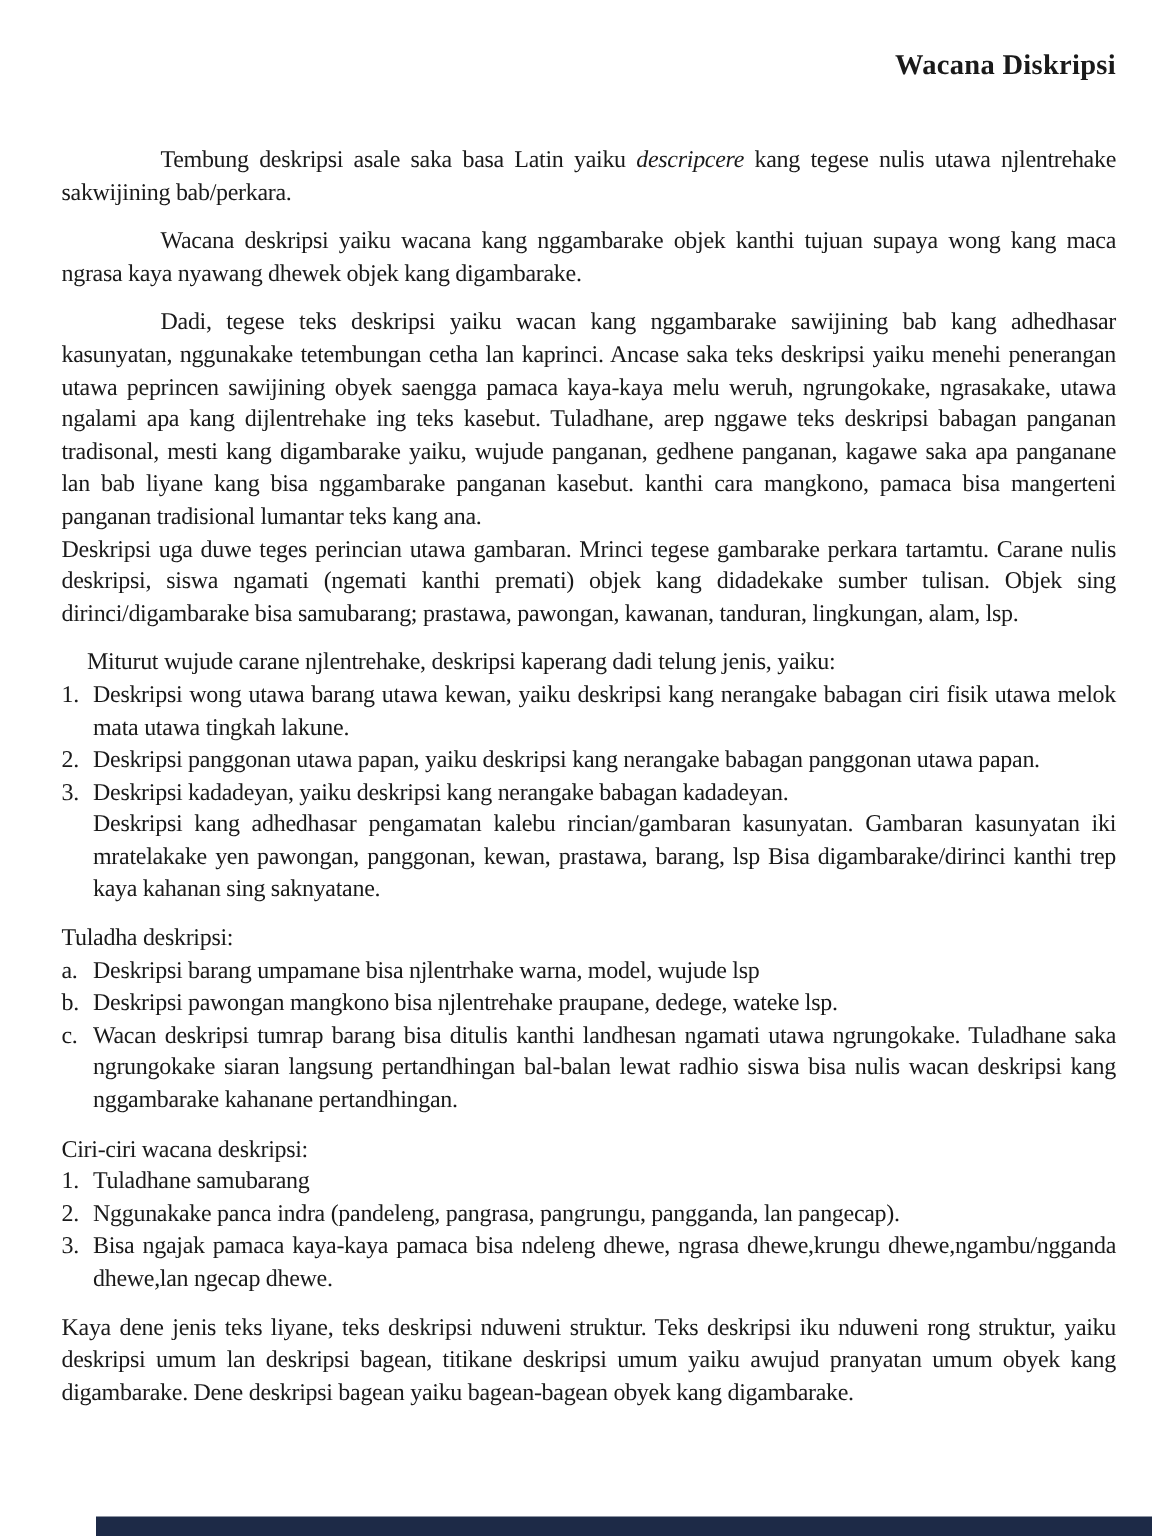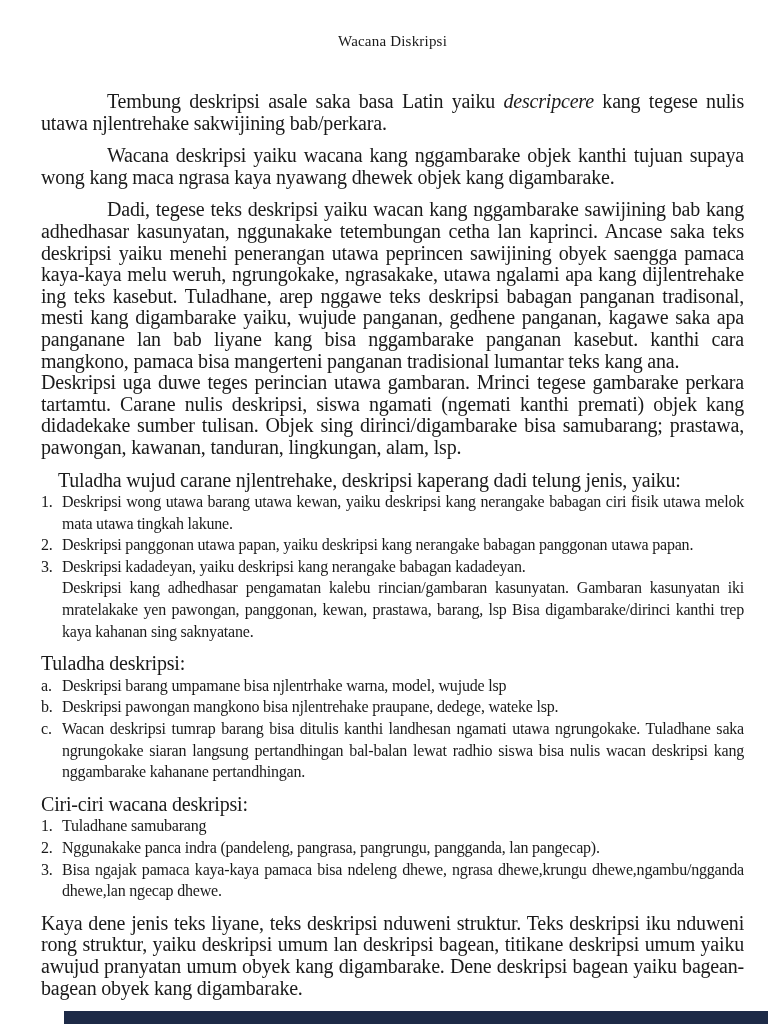--- a/index.html
+++ b/index.html
@@ -13,28 +13,28 @@
     width: 768px; height: 1024px;
     background: #ffffff;
     overflow: hidden;
     color: #1a1a1a;
   }
   .content {
     position: absolute;
     left: 41px; right: 24px; top: 33px;
   }
   .title {
-    text-align: center;
-    font-weight: normal;
-    font-size: 15px;
+    text-align: right;
+    font-weight: bold;
+    font-size: 19px;
     letter-spacing: 0.2px;
     margin-bottom: 41px;
   }
   .para {
-    font-size: 20px;
+    font-size: 16px;
     line-height: 21.6px;
     letter-spacing: -0.2px;
     text-align: justify;
   }
   .para.indent { text-indent: 66px; }
   .para.small-indent { text-indent: 17px; }
   .gap { height: 11px; }
   .item {
     display: flex;
     font-size: 16px;
@@ -58,21 +58,21 @@
   <div class="content">
     <div class="title">Wacana Diskripsi</div>
     <div id="doc-body">
         <div class="para indent"><span class="">Tembung deskripsi asale saka basa Latin yaiku </span><span class="i">descripcere</span><span class=""> kang tegese nulis utawa njlentrehake sakwijining bab/perkara.</span></div>
         <div class="gap"></div>
         <div class="para indent"><span class="b ">Wacana deskripsi yaiku</span><span class=""> wacana kang nggambarake objek  kanthi tujuan supaya wong kang maca ngrasa kaya nyawang dhewek objek kang digambarake.</span></div>
         <div class="gap"></div>
         <div class="para indent"><span class="">Dadi, tegese teks deskripsi yaiku wacan kang nggambarake sawijining bab kang adhedhasar kasunyatan, nggunakake tetembungan cetha lan kaprinci. Ancase saka teks deskripsi yaiku menehi penerangan utawa peprincen sawijining obyek saengga pamaca kaya-kaya melu weruh, ngrungokake, ngrasakake, utawa ngalami apa kang dijlentrehake ing teks kasebut. Tuladhane, arep nggawe teks deskripsi babagan panganan tradisonal, mesti kang digambarake yaiku, wujude panganan, gedhene panganan, kagawe saka apa panganane lan bab liyane kang bisa nggambarake panganan kasebut. kanthi cara mangkono, pamaca bisa mangerteni panganan tradisional lumantar teks kang ana.</span></div>
         <div class="para"><span class="">Deskripsi uga duwe teges perincian utawa gambaran. Mrinci tegese gambarake perkara tartamtu. Carane nulis deskripsi, siswa ngamati (ngemati kanthi premati) objek kang didadekake sumber tulisan. Objek sing dirinci/digambarake bisa samubarang; prastawa, pawongan, kawanan, tanduran, lingkungan, alam, lsp.</span></div>
         <div class="gap"></div>
-        <div class="para small-indent"><span class="">Tuladha wujud carane njlentrehake, deskripsi kaperang dadi telung jenis, yaiku:</span></div>
+        <div class="para small-indent"><span class="">Miturut wujude carane njlentrehake, deskripsi kaperang dadi telung jenis, yaiku:</span></div>
         <div class="item">
           <span class="marker">1.</span>
           <span class="item-text"><span class="">Deskripsi wong utawa barang utawa kewan, yaiku deskripsi kang nerangake babagan ciri fisik utawa melok mata utawa tingkah lakune.</span></span>
         </div>
         <div class="item">
           <span class="marker">2.</span>
           <span class="item-text"><span class="">Deskripsi panggonan utawa papan, yaiku deskripsi kang nerangake babagan panggonan utawa papan.</span></span>
         </div>
         <div class="item">
           <span class="marker">3.</span>

